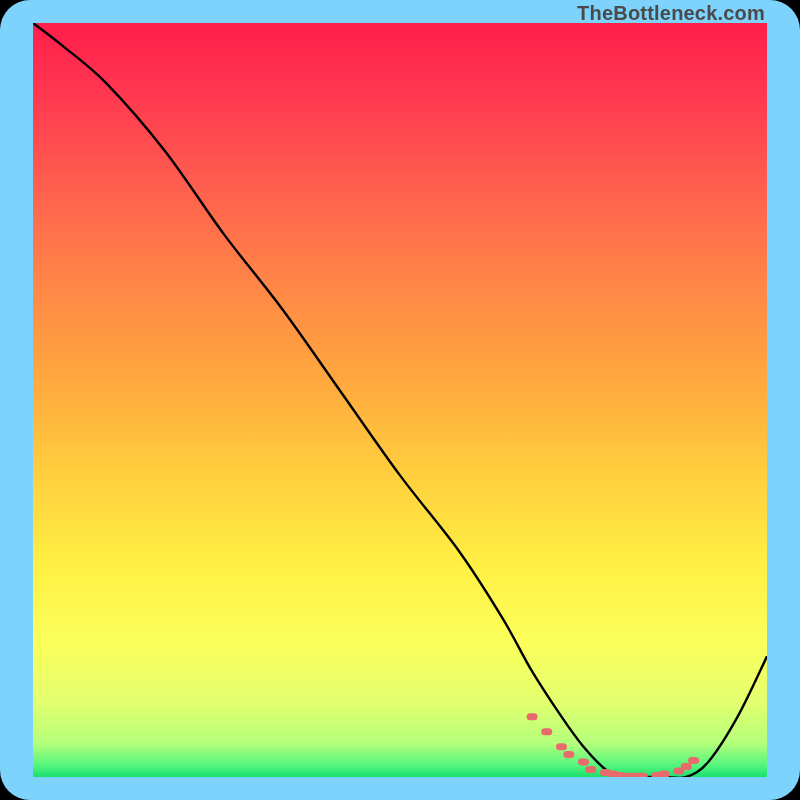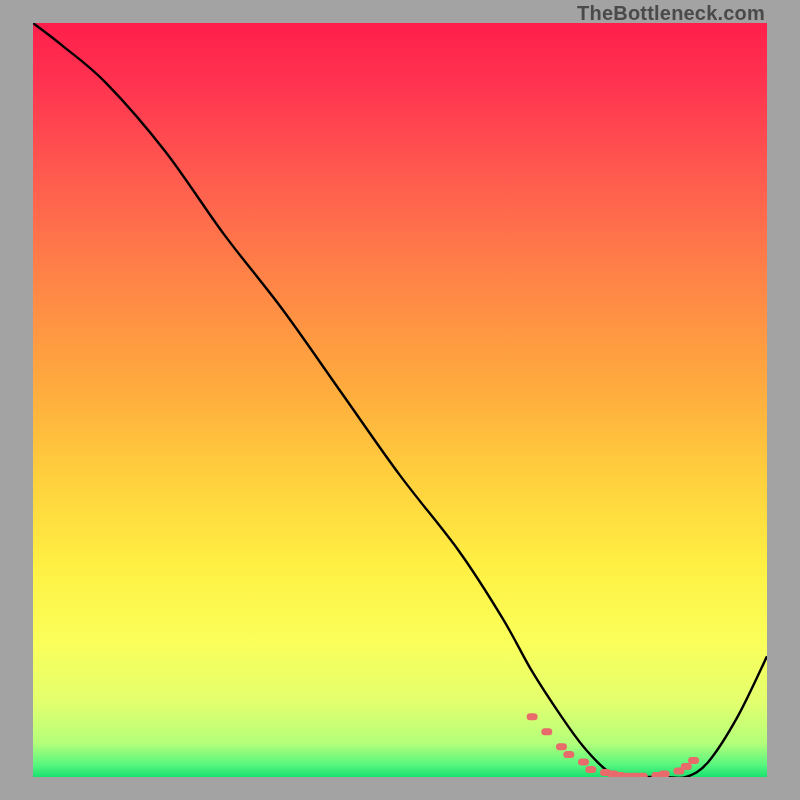--- a/index.html
+++ b/index.html
@@ -9,21 +9,22 @@
     height: 800px;
     background: #000;
     overflow: hidden;
   }
   .frame {
     position: absolute;
     top: 0;
     left: 0;
     width: 800px;
     height: 800px;
-    background: #a3a3a3;
+    background: #7dd3fc;
+    border-radius: 30px;
   }
   .plot-area {
     position: absolute;
     left: 33px;
     top: 23px;
     width: 734px;
     height: 754px;
     overflow: hidden;
   }
   .watermark {

